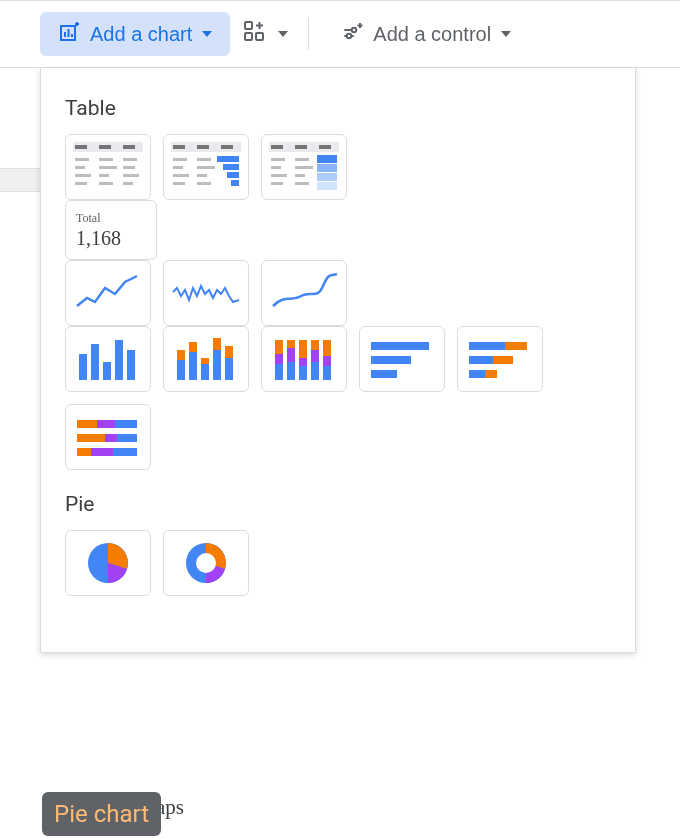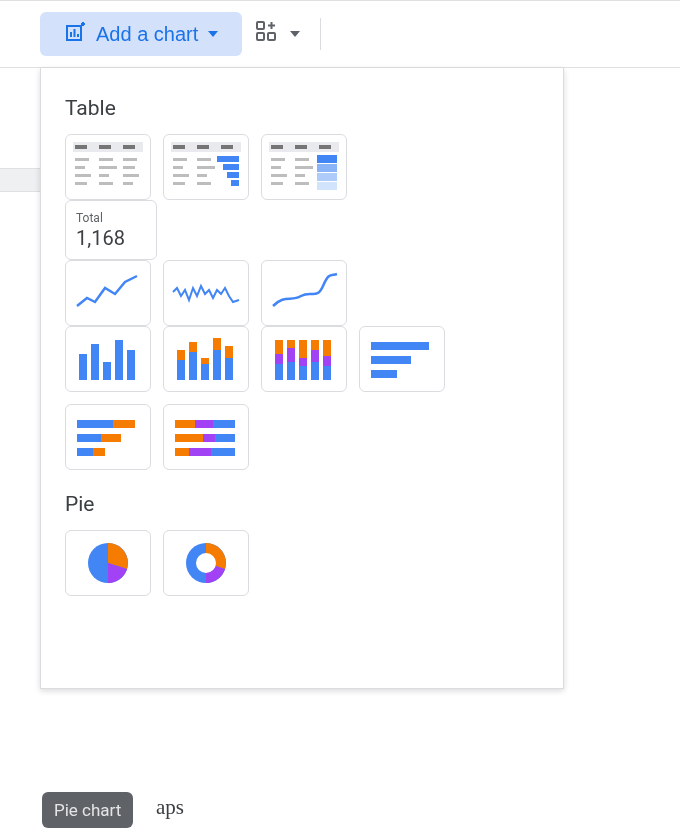--- a/index.html
+++ b/index.html
@@ -19,21 +19,21 @@
     padding: 0 10px;
     border-top: 1px solid #e0e0e0;
     border-bottom: 1px solid #e0e0e0;
     gap: 6px;
   }
   .tb-btn {
     display: inline-flex;
     align-items: center;
     gap: 8px;
     height: 44px;
-    padding: 0 24px;
+    padding: 0 18px;
     border-radius: 6px;
     color: #5f6368;
     font-size: 20px;
     cursor: pointer;
     border: none;
     background: transparent;
   }
   .tb-btn.active {
     background: #d3e1fb;
     color: #1a73e8;
@@ -41,26 +41,26 @@
   .tb-divider {
     width: 1px;
     height: 32px;
     background: #dadce0;
     margin: 0 8px;
   }
   .dropdown-panel {
     position: absolute;
     left: 40px;
     top: 68px;
-    width: 524px;
+    width: 596px;
     background: #fff;
     border: 1px solid #dadce0;
     border-top: none;
     box-shadow: 0 2px 6px rgba(0,0,0,0.15);
-    padding: 24px 24px 92px 24px;
+    padding: 24px 24px 56px 24px;
   }
   .behind-strip {
     position: absolute;
     left: 0;
     top: 168px;
     width: 40px;
     height: 24px;
     background: #eef0f2;
     border-top: 1px solid #e0e0e0;
     border-bottom: 1px solid #e0e0e0;
@@ -89,31 +89,31 @@
     width: 92px;
     height: 60px;
     border: 1px solid #dadce0;
     border-radius: 6px;
     padding: 6px 10px;
     display: flex;
     flex-direction: column;
     justify-content: center;
     cursor: pointer;
   }
-  .sc-label { font-size: 12px; color: #5f6368; }
-  .sc-value { font-size: 20px; color: #3c4043; margin-top: 1px; }
+  .sc-label { font-size: 12px; color: #5f6368; font-family: Liberation Serif, serif; }
+  .sc-value { font-size: 20px; color: #3c4043; margin-top: 1px; font-family: Liberation Serif, serif; }
   .tooltip {
     position: absolute;
     left: 42px;
     top: 792px;
     background: #5f6368;
-    color: #e5e5e5;
+    color: #fdba74;
     padding: 8px 12px;
     border-radius: 6px;
-    font-size: 17px;
+    font-size: 24px;
     z-index: 10;
   }
   .geo-peek {
     position: absolute;
     left: 156px;
     top: 795px;
     font-size: 21px;
     color: #3c4043;
     font-family: Liberation Serif, serif;
   }
@@ -155,20 +155,32 @@
         <rect x="3" y="14" width="7" height="7" rx="1" fill="none" stroke="#5f6368" stroke-width="2"></rect>
         <rect x="14" y="14" width="7" height="7" rx="1" fill="none" stroke="#5f6368" stroke-width="2"></rect>
         <path d="M17.5 3v7M14 6.5h7" stroke="#5f6368" stroke-width="2"></path>
       </svg>
     </span>
     <span class="caret"></span>
   </button>
 
   <div class="tb-divider"></div>
 
+  <button class="tb-btn">
+    <span>
+      <svg width="24" height="24" viewBox="0 0 24 24">
+        <path d="M4 10h11M4 16h8" stroke="#5f6368" stroke-width="2" stroke-linecap="round"></path>
+        <circle cx="13" cy="10" r="2.2" fill="#fff" stroke="#5f6368" stroke-width="2"></circle>
+        <circle cx="8" cy="16" r="2.2" fill="#fff" stroke="#5f6368" stroke-width="2"></circle>
+        <path d="M19 3v5M16.5 5.5h5" stroke="#5f6368" stroke-width="2"></path>
+      </svg>
+    </span>
+    <span>Add a control</span>
+    <span class="caret"></span>
+  </button>
 </div>
 
 <div class="dropdown-panel">
 
   <div class="section-header">Table</div>
   <div class="thumbs">
     <div class="thumb">
       <svg width="74" height="54" viewBox="0 0 74 54">
         <rect x="2" y="2" width="70" height="10" fill="#e8eaed"></rect>
         <rect x="4" y="5" width="12" height="4" fill="#757575"></rect>

